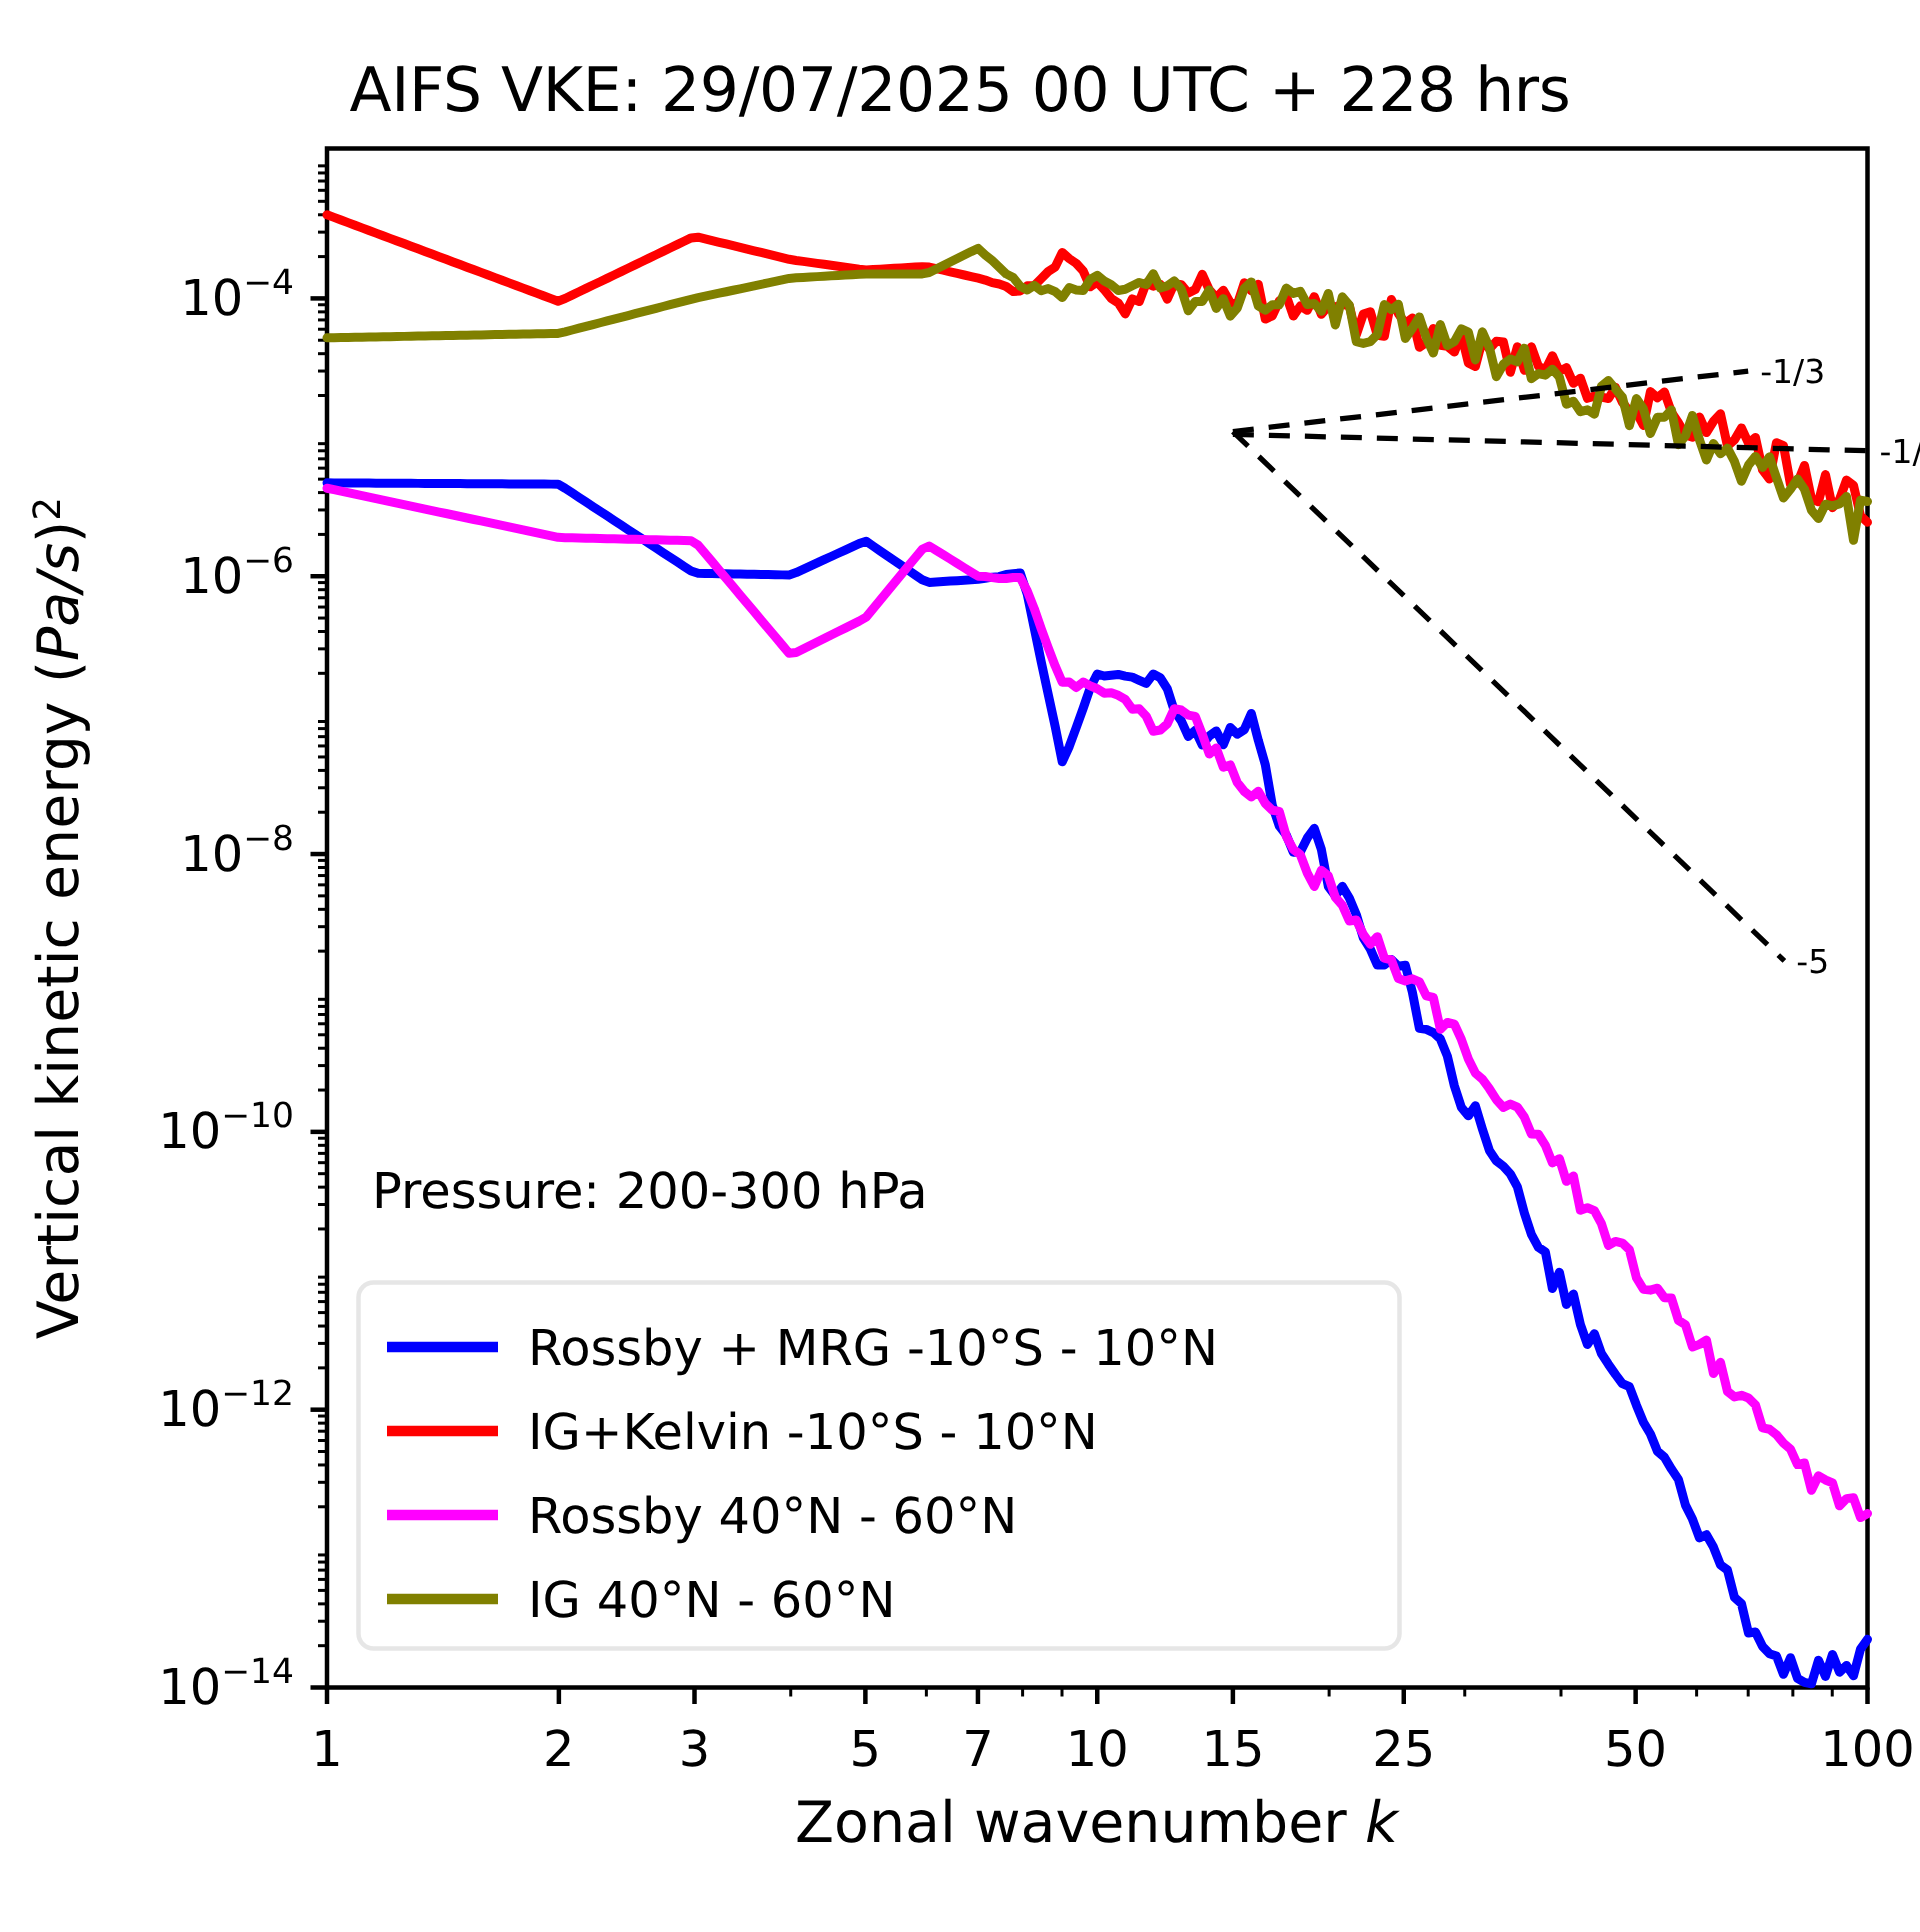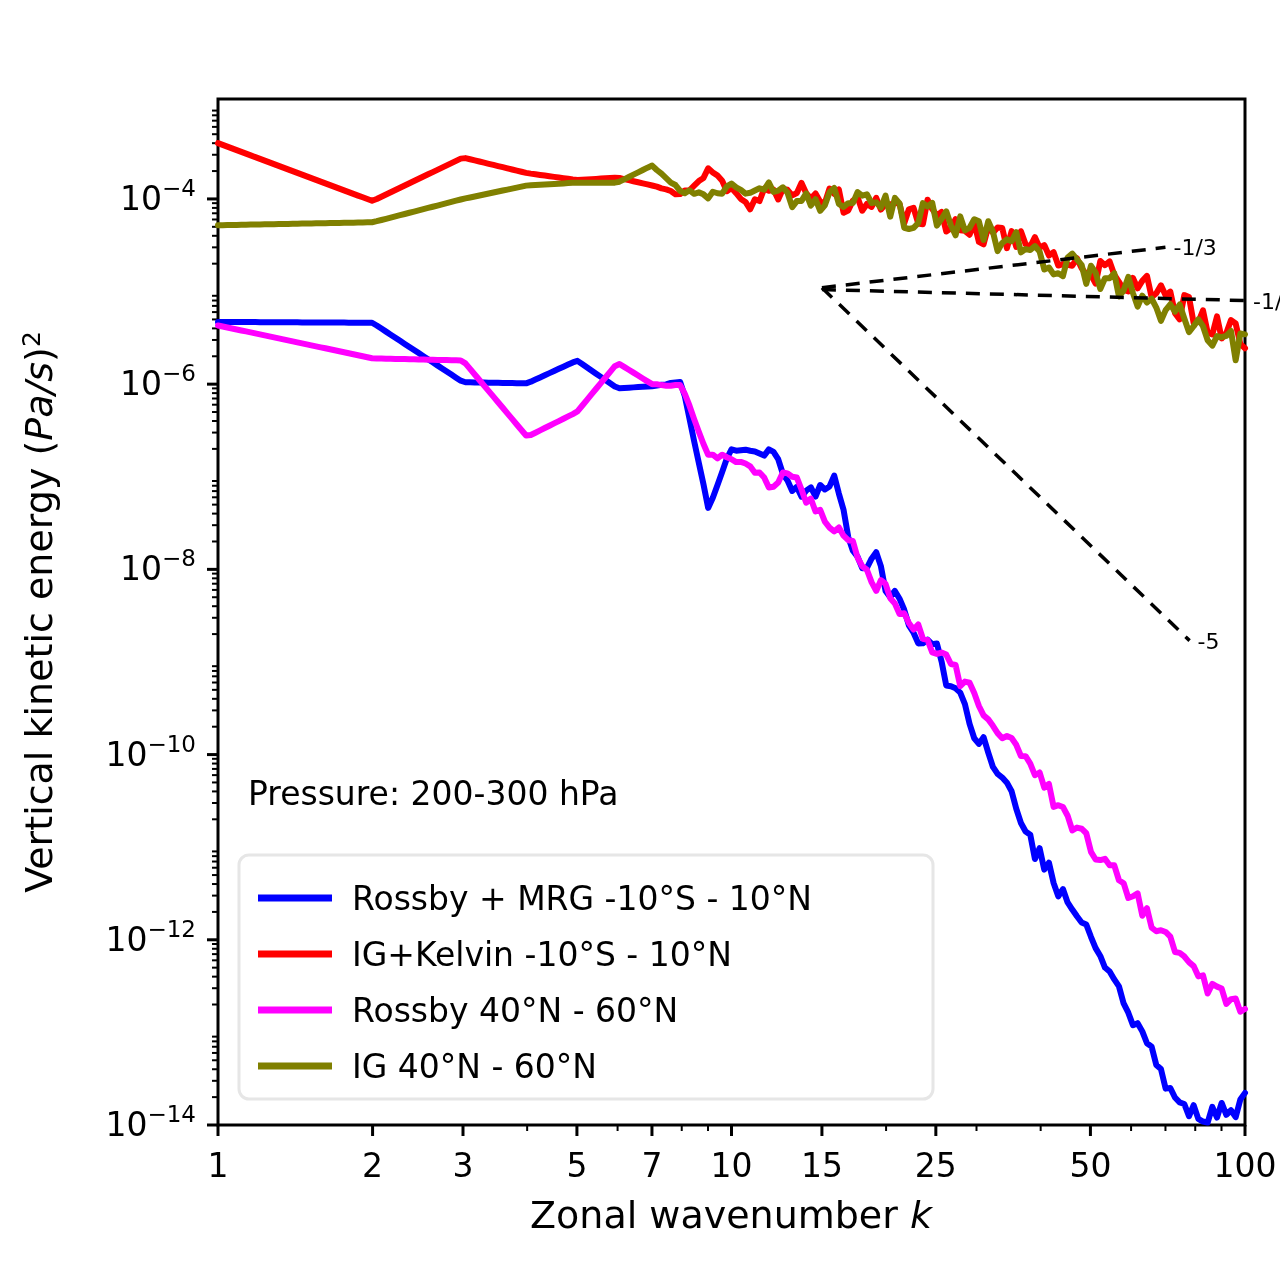--- a/index.html
+++ b/index.html
@@ -57,20 +57,21 @@
   }
   .ital {
     font-style: italic;
   }
 </style>
 </head>
 <body>
 
 <div id="figure">
 
+  <div id="chart-title">AIFS VKE: 29/07/2025 00 UTC + 228 hrs</div>
 
   <svg id="plot-svg" width="1280" height="1288">
 
     <rect id="plot-frame" x="218" y="99" width="1027" height="1026" fill="#ffffff" stroke="#000000" stroke-width="3"></rect>
 
     <g id="x-ticks">
         <line x1="218" y1="1125" x2="218" y2="1136" stroke="#000" stroke-width="3"></line>
         <text x="218" y="1177" text-anchor="middle" class="tick-label">1</text>
         <line x1="372.57890277345433" y1="1125" x2="372.57890277345433" y2="1136" stroke="#000" stroke-width="3"></line>
         <text x="372.57890277345433" y="1177" text-anchor="middle" class="tick-label">2</text>

